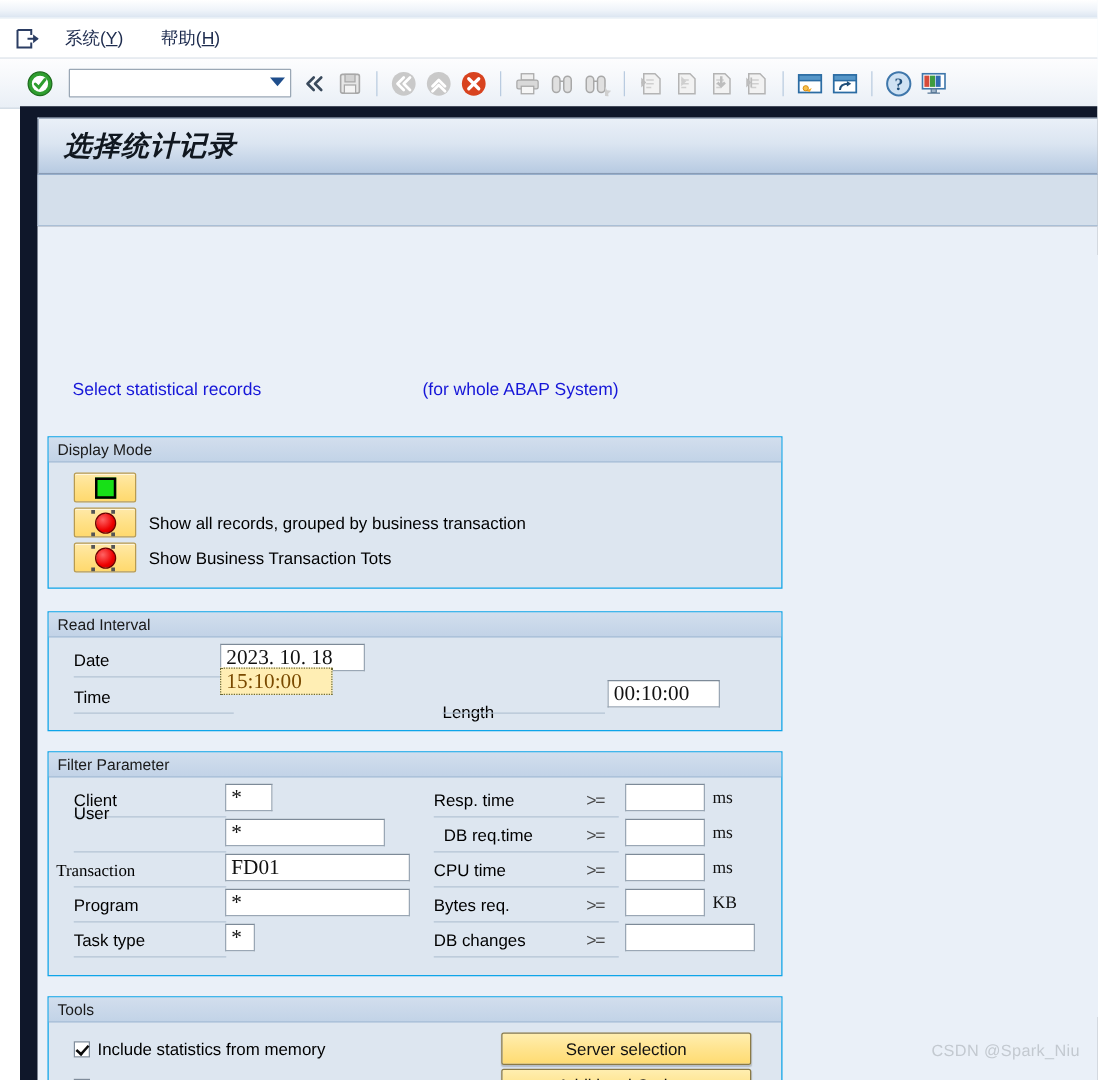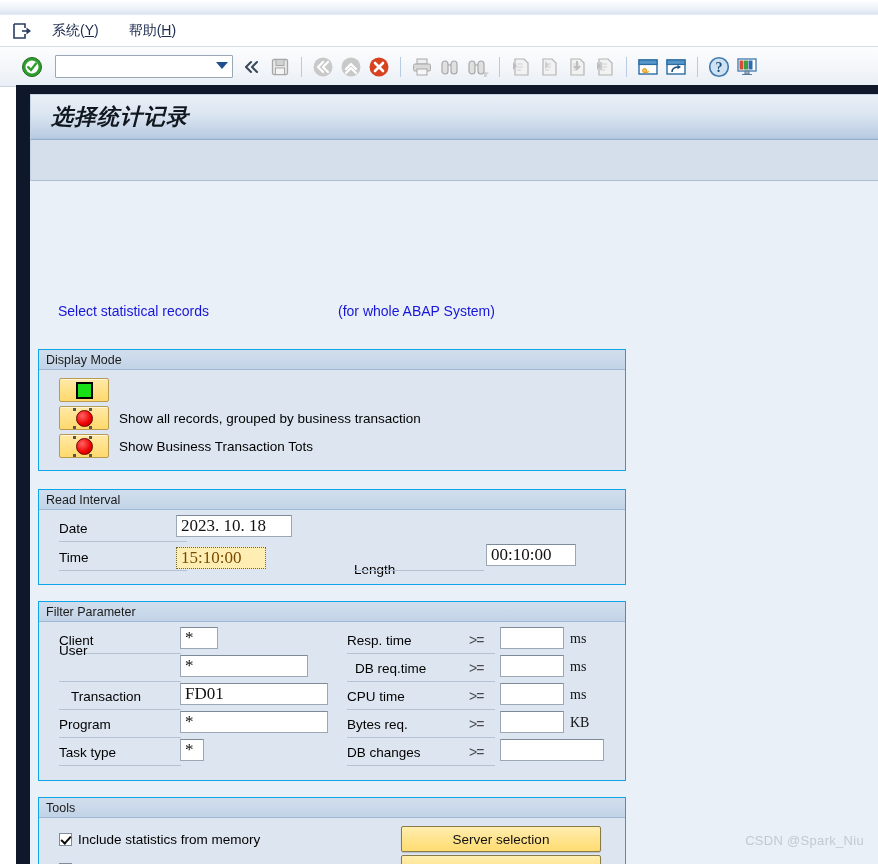--- a/index.html
+++ b/index.html
@@ -530,42 +530,42 @@
     <div class="group" id="grp-interval">
       <div class="group-header">Read Interval</div>
       <div class="group-body">
 
         <span class="fld-label" style="left:20px; top:11px;">Date</span>
         <div class="fld-rule" style="left:20px; top:31px; width:128px;"></div>
         <div class="txtbox" style="left:137px; top:5px; width:116px;">2023. 10. 18</div>
 
         <span class="fld-label" style="left:20px; top:40px;">Time</span>
         <div class="fld-rule" style="left:20px; top:60px; width:128px;"></div>
-        <div class="txtbox focused" style="left:137px; top:37px; width:90px;">15:10:00</div>
+        <div class="txtbox focused" style="left:137px; top:24px; width:90px;">15:10:00</div>
 
         <span class="fld-label" style="left:315px; top:52px;">Length</span>
         <div class="fld-rule" style="left:315px; top:60px; width:130px;"></div>
         <div class="txtbox" style="left:447px; top:34px; width:90px;">00:10:00</div>
 
       </div>
     </div>
 
     <div class="group" id="grp-filter">
       <div class="group-header">Filter Parameter</div>
       <div class="group-body">
 
         <span class="fld-label" style="left:20px; top:11px;">Client</span>
         <div class="fld-rule" style="left:20px; top:31px; width:122px;"></div>
         <div class="txtbox" style="left:141px; top:5px; width:38px;">*</div>
 
         <span class="fld-label" style="left:20px; top:21px;">User</span>
         <div class="fld-rule" style="left:20px; top:59px; width:122px;"></div>
         <div class="txtbox" style="left:141px; top:33px; width:128px;">*</div>
 
-        <span class="fld-label" style="left:32px; top:67px;">Transaction</span>
+        <span class="fld-label" style="left:6px; top:67px;font-family:Liberation Serif, serif;">Transaction</span>
         <div class="fld-rule" style="left:20px; top:87px; width:122px;"></div>
         <div class="txtbox" style="left:141px; top:61px; width:148px;">FD01</div>
 
         <span class="fld-label" style="left:20px; top:95px;">Program</span>
         <div class="fld-rule" style="left:20px; top:115px; width:122px;"></div>
         <div class="txtbox" style="left:141px; top:89px; width:148px;">*</div>
 
         <span class="fld-label" style="left:20px; top:123px;">Task type</span>
         <div class="fld-rule" style="left:20px; top:143px; width:122px;"></div>
         <div class="txtbox" style="left:141px; top:117px; width:24px;">*</div>

